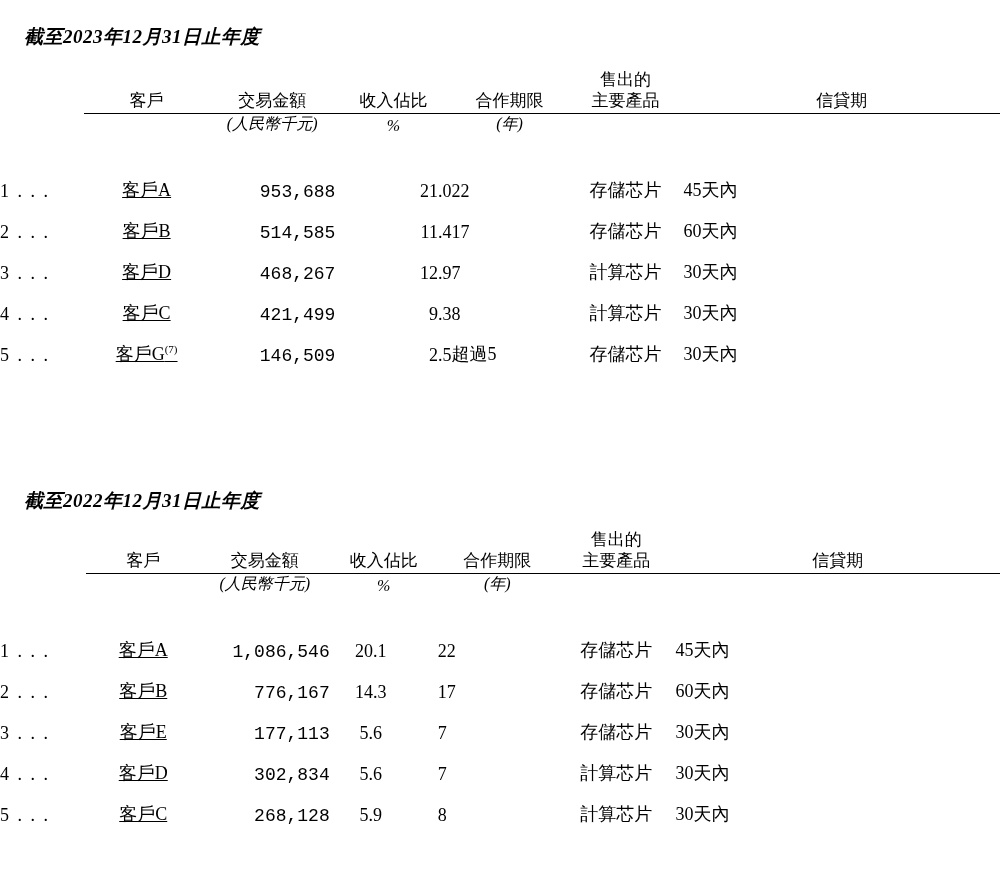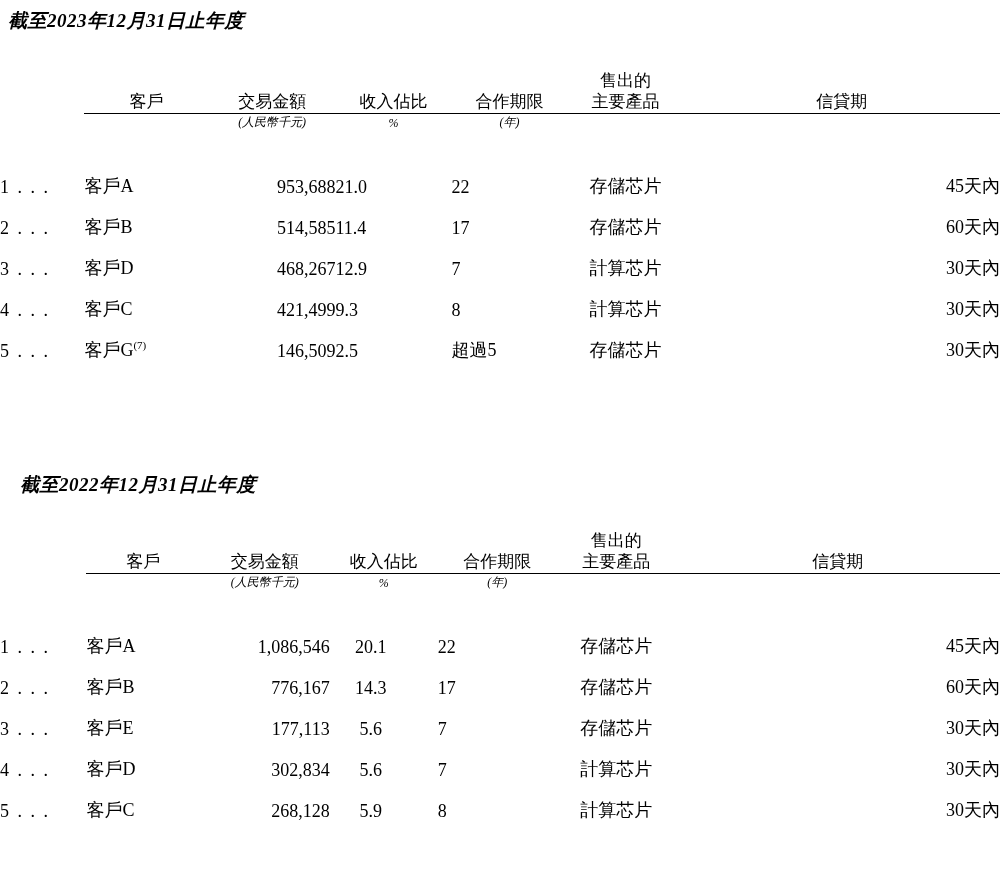--- a/index.html
+++ b/index.html
@@ -18,26 +18,26 @@
   .page {
     width: 1000px;
     position: relative;
   }
 
   .section-title {
     font-style: italic;
     font-weight: bold;
     font-size: 19px;
     letter-spacing: 0.5px;
-    margin: 0;
+    margin: 16px;
     padding: 0;
   }
 
   #section-1-title { position: absolute; left: 8px; top: 8px; }
-  #section-2-title { position: absolute; left: 20px; top: 472px; }
+  #section-2-title { position: absolute; left: 8px; top: 472px; }
 
   table.fin {
     border-collapse: collapse;
     font-size: 17px;
     table-layout: fixed;
   }
   table.fin td, table.fin th {
     padding: 0;
     vertical-align: bottom;
     font-weight: normal;
@@ -66,47 +66,48 @@
   .col-credit{ width: 300px; }
 
   .hdr-cell {
     text-align: center;
     font-size: 17px;
     padding-bottom: 3px;
     line-height: 1.25;
   }
   .hdr-rule {
     border-bottom: 1.4px solid #000;
+    font-family: Liberation Mono, monospace;
   }
   .unit-cell {
     text-align: center;
     font-style: italic;
-    font-size: 12px;
+    font-size: 16px;
     padding-top: 9px;
     padding-bottom: 4px;
   }
   .spacer-row td { height: 26px; }
 
   .body-row td {
     height: 41px;
     font-size: 18px;
     vertical-align: middle;
   }
   .idx {
     text-align: left;
     padding-left: 8px;
     white-space: nowrap;
     letter-spacing: 2px;
   }
-  .cust { text-align: left; padding-left: 10px; white-space: nowrap; }
-  .amt  { text-align: right; padding-right: 6px; white-space: nowrap; }
-  .pct  { text-align: left; padding-left: 12px; white-space: nowrap; }
+  .cust { text-align: center; padding-left: 10px; white-space: nowrap; text-decoration: underline; }
+  .amt  { text-align: right; padding-right: 6px; white-space: nowrap; font-family: Liberation Mono, monospace; }
+  .pct  { text-align: right; padding-left: 12px; white-space: nowrap; }
   .term { text-align: left; padding-right: 4px; white-space: nowrap; }
   .prod { text-align: center; padding-left: 12px; white-space: nowrap; }
-  .credit { text-align: right; padding-left: 16px; white-space: nowrap; }
+  .credit { text-align: left; padding-left: 16px; white-space: nowrap; }
 
   sup { font-size: 11px; vertical-align: super; }
 
   
   #table-2 .col-idx   { width: 80px; }
   #table-2 .col-cust  { width: 105px; }
   #table-2 .col-amt   { width: 120px; }
   #table-2 .col-pct   { width: 100px; }
   #table-2 .col-term  { width: 110px; }
   #table-2 .col-prod  { width: 110px; }

